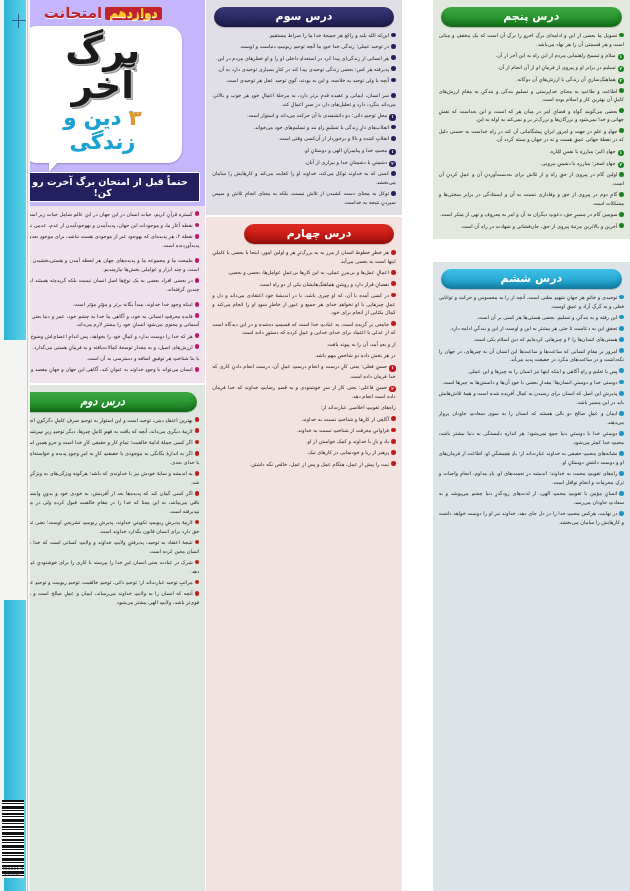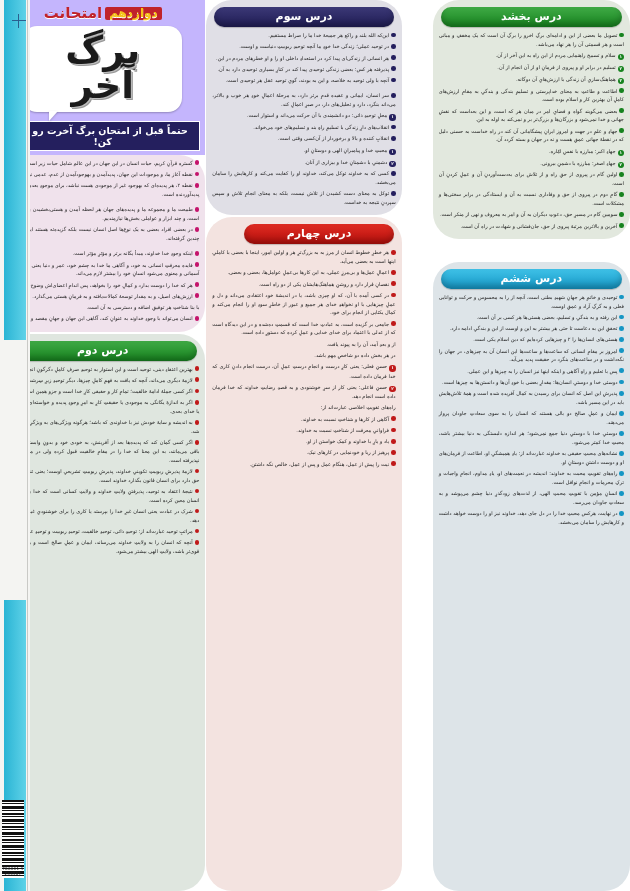--- a/index.html
+++ b/index.html
@@ -77,21 +77,21 @@
     text-shadow:1px 1px 0 #fff,0 0 1px #0a6d92;
   }
   .bubble-sub .num{color:#e0992a;}
   .mast-banner{
     background:#241f5e;color:#fff;text-align:center;
     font-size:9.5px;font-weight:bold;padding:3px 2px;
     border:1px solid #fff;margin:0 1px 0;letter-spacing:-.2px;
   }
 
   
-  .lesson{padding:4px 6px 6px;position:relative;border-radius:26px;}
+  .lesson{padding:4px 6px 6px;position:relative;}
   .lesson-hd{
     position:relative;border-radius:11px;text-align:center;
     color:#fff;font-size:11px;font-weight:bold;padding:3px 0 4px;
     margin:3px 2px 4px;letter-spacing:-.2px;
     box-shadow:inset 0 -4px 6px rgba(0,0,0,.22),0 1px 1px rgba(0,0,0,.2);
   }
   .lesson-body p{
     margin:0 0 2.5px;font-size:5.1px;line-height:1.72;
     text-align:justify;color:#1a1a1a;letter-spacing:0;
   }
@@ -104,21 +104,21 @@
     color:#fff;font-size:4.2px;line-height:6.4px;text-align:center;
     margin-left:2px;vertical-align:-1px;font-weight:bold;
   }
 
   
   .L1{background:#f0e2ec;}
   .L1 .lesson-hd{background:linear-gradient(180deg,#e8348c,#c4136c);}
   .L1 .bul,.L1 .num-bul{background:#c4136c;}
 
   .L2{background:#dfe6df;}
-  .L2 .lesson-hd{background:linear-gradient(180deg,#3faa45,#17831f);}
+  .L2 .lesson-hd{background:linear-gradient(180deg,#3faa45,#17831f);font-style:italic;}
   .L2 .bul,.L2 .num-bul{background:#c01a1a;}
 
   .L3{background:#e0dfe6;}
   .L3 .lesson-hd{background:linear-gradient(180deg,#3b3876,#201d55);}
   .L3 .bul,.L3 .num-bul{background:#241f5e;}
 
   .L4{background:#f3e3e0;}
   .L4 .lesson-hd{background:linear-gradient(180deg,#e02b22,#b5100c);margin-left:32px;}
   .L4 .bul,.L4 .num-bul{background:#c01a1a;}
 
@@ -140,20 +140,24 @@
 <div class="page">
 
   <div class="col col-right colwrap">
 
     <div class="masthead">
       <div class="mast-top">
         <span class="badge">دوازدهم</span><span>امتحانت</span>
       </div>
       <div class="bubble">
         <div class="bubble-title">برگ آخر</div>
+        <div class="bubble-sub">
+          <span class="num">۳</span>
+          <span>دین و زندگی</span>
+        </div>
       </div>
       <div class="mast-banner">حتماً قبل از امتحان برگ آخرت رو رو کن!</div>
     </div>
 
     <div class="lesson L1">
       <div class="lesson-body">
           <p><span class="bul"></span><span>گستره قرآنِ کریم، حیات انسان در این جهان در این عالم شامل حیات زیر است:</span></p>
           <p><span class="bul"></span><span>نقطه آغاز ما، و موجودات این جهان، پدیدآمدن و بهوجودآمدن از عدم، عدمی نیست.</span></p>
           <p><span class="bul"></span><span>نقطه ۲، هر پدیده‌ای که بهوجود غیر از موجودی هست نباشد، برای موجودِ بعدی خواهند به پدیدآوردنده است.</span></p>
           <div class="sp"></div>
@@ -233,21 +237,21 @@
           <p><span class="bul"></span><span>پرهیز از ریا و خودنمایی در کارهای نیک.</span></p>
           <p><span class="bul"></span><span>نیت را پیش از عمل، هنگام عمل و پس از عمل، خالص نگه داشتن.</span></p>
         </div>
     </div>
   </div>
 
   <div class="gap"></div>
 
   <div class="col col-left colwrap">
     <div class="lesson L5">
-      <div class="lesson-hd">درس بخشد</div>
+      <div class="lesson-hd">درس پنجم</div>
       <div class="lesson-body">
           <p><span class="bul"></span><span>تصویل ما بعضی از این و ادامه‌ای برگِ اخرو را برگِ آن است که یک مخففِ و مبانی است و هر قسمتی آن را هر نهاد می‌باشد.</span></p>
           <p><span class="num-bul">۱</span><span>سلام و تسبیح راهنمایی مردم از این راه به این آخر از آن.</span></p>
           <p><span class="num-bul">۲</span><span>تسلیم در برابر او و پیروی از فرمانِ او از آن انجام از آن.</span></p>
           <p><span class="num-bul">۳</span><span>هماهنگ‌سازیِ آن زندگی با ارزش‌هایِ آن دوگانه.</span></p>
           <p><span class="bul"></span><span>اطاعت و طاعتِ به معنای خداپرستی و تسلیمِ بندگی و بندگیِ به مقامِ ارزش‌های کاملِ آن بهترین کار و اسلام بوده است.</span></p>
           <p><span class="bul"></span><span>بعضی می‌گویند گواه و فضایِ امر در میان هر که است، و این بعداست که نقشِ جهانی و خدا نمی‌شود و بزرگان‌ها و بزرگ‌تر بر و نمی‌کند به اوله به این.</span></p>
           <p><span class="bul"></span><span>جهادِ و علمِ در جهت و امروز ایرانِ پیشگامانی آن کند در راه خداست به حسنی دلیل که در نقطهٔ جهانی عمقِ هست و نه در جهان و بسته گردد آن.</span></p>
           <p><span class="num-bul">۱</span><span>جهادِ اکبر: مبارزه با نفسِ امّاره.</span></p>
           <p><span class="num-bul">۲</span><span>جهادِ اصغر: مبارزه با دشمنِ بیرونی.</span></p>

